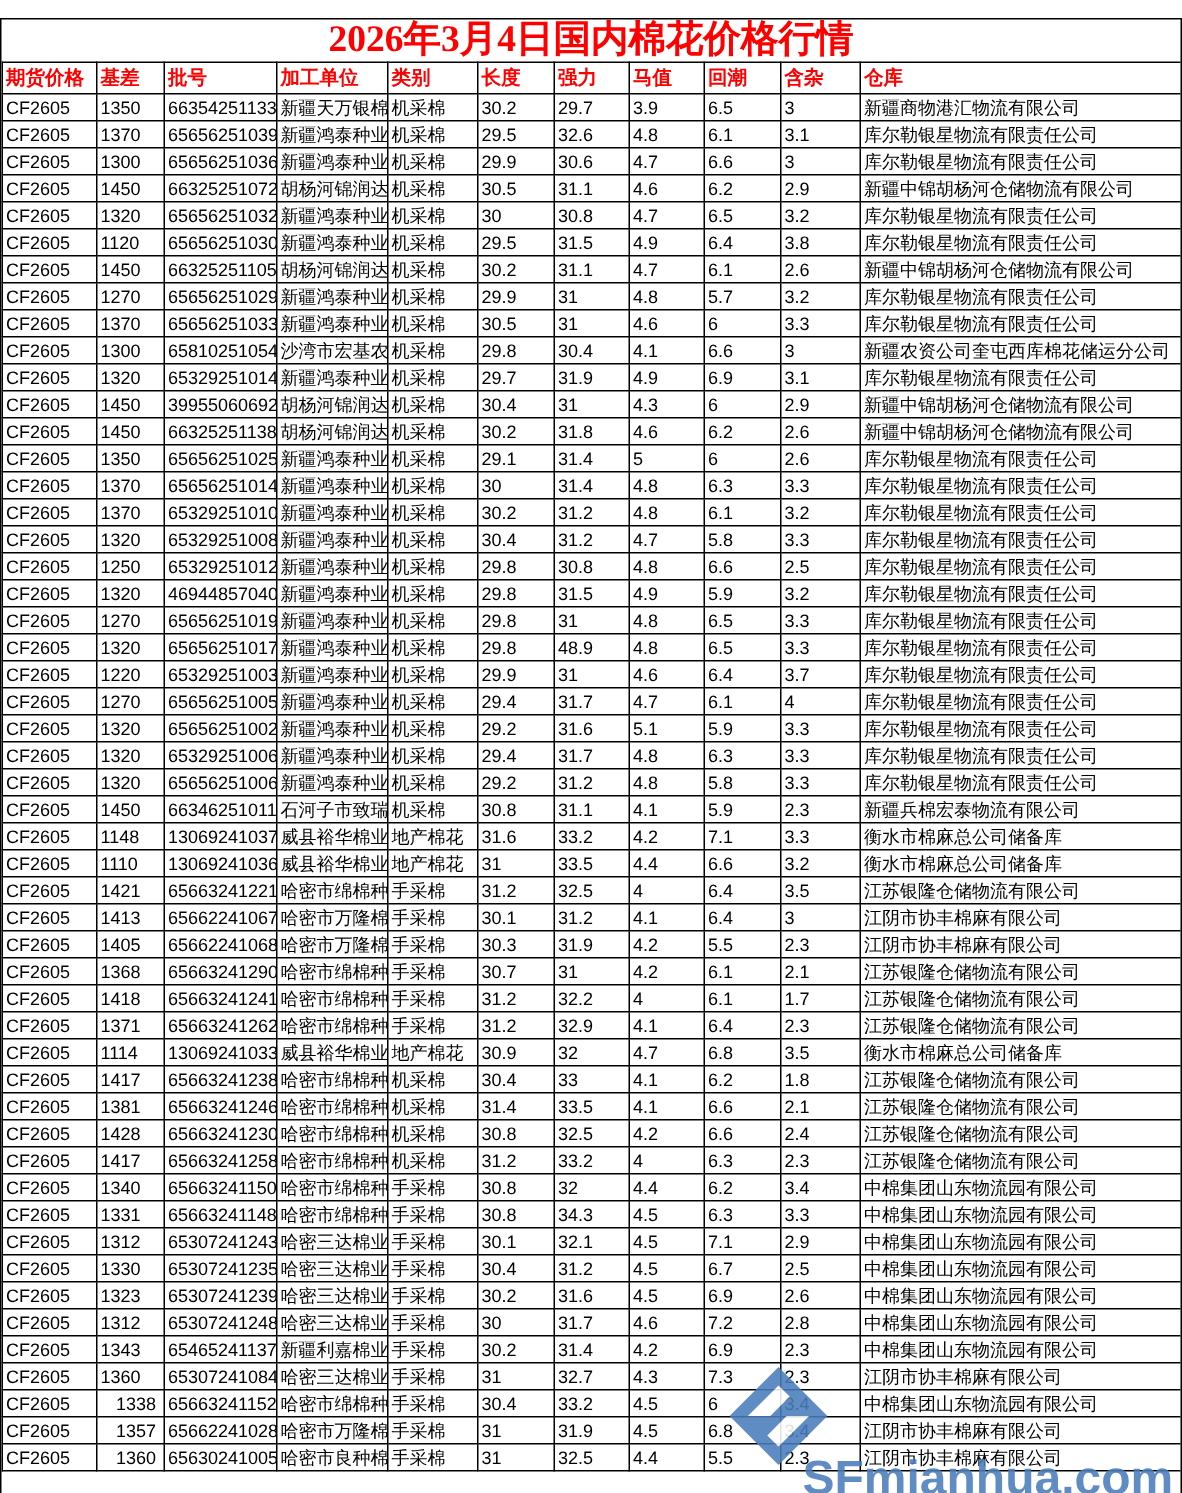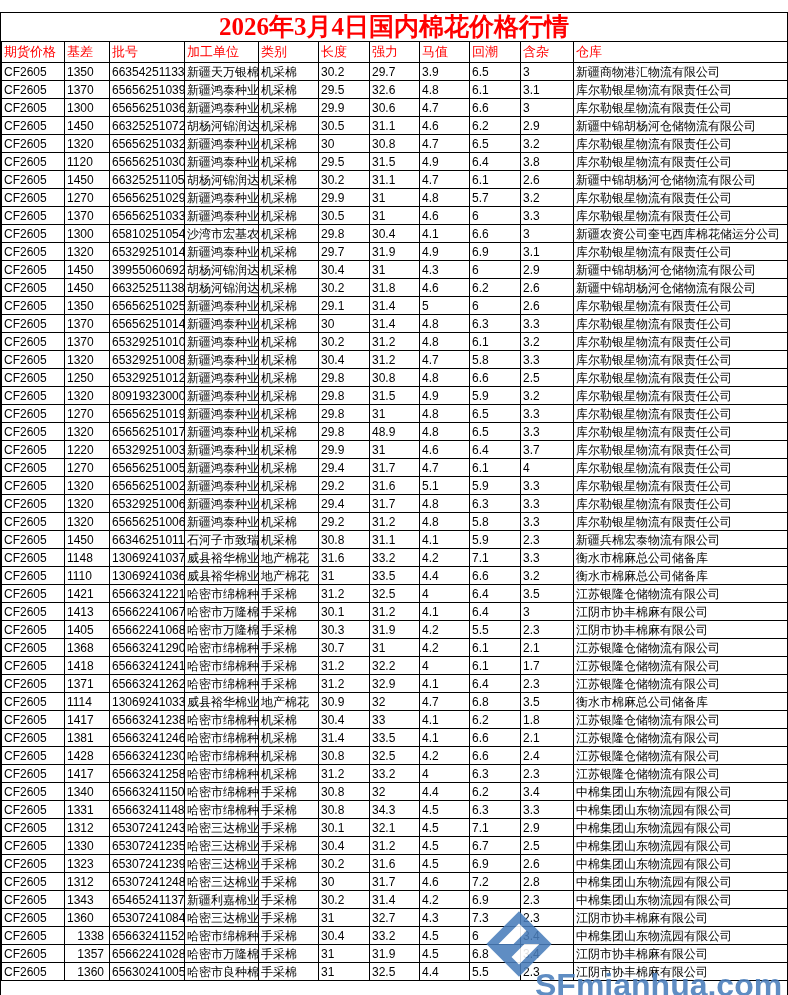--- a/index.html
+++ b/index.html
@@ -14,21 +14,21 @@
     font-family:"Liberation Serif","DejaVu Serif",serif;
     font-size:25px; font-weight:bold; color:#ff0000; white-space:nowrap;
   }
   table.price { border-collapse:collapse; table-layout:fixed; width:100%; }
   table.price th, table.price td {
     border:1px solid #000; padding:0 1px 0 2px;
     font-size:12px; white-space:nowrap; overflow:hidden; text-align:left;
     height:18px; line-height:14px; vertical-align:middle; color:#000;
   }
   table.price th {
-    color:#ff0000; font-weight:normal; font-size:13px; height:21px;
+    color:#ff0000; font-weight:bold; font-size:13px; height:21px;
   }
   table.price td.right { text-align:right; padding-right:5px; }
   .footer {
     height:27px; display:flex; align-items:center; justify-content:center;
     border-top:1px solid #000;
   }
   .footer span {
     font-family:"Liberation Serif","DejaVu Serif",serif;
     font-size:24px; font-weight:bold; color:#ff0000; white-space:nowrap;
   }
@@ -314,21 +314,21 @@
           <td>29.8</td>
           <td>30.8</td>
           <td>4.8</td>
           <td>6.6</td>
           <td>2.5</td>
           <td>库尔勒银星物流有限责任公司</td>
         </tr>
         <tr>
           <td>CF2605</td>
           <td>1320</td>
-          <td>80919323000</td>
+          <td>46944857040</td>
           <td>新疆鸿泰种业</td>
           <td>机采棉</td>
           <td>29.8</td>
           <td>31.5</td>
           <td>4.9</td>
           <td>5.9</td>
           <td>3.2</td>
           <td>库尔勒银星物流有限责任公司</td>
         </tr>
         <tr>

